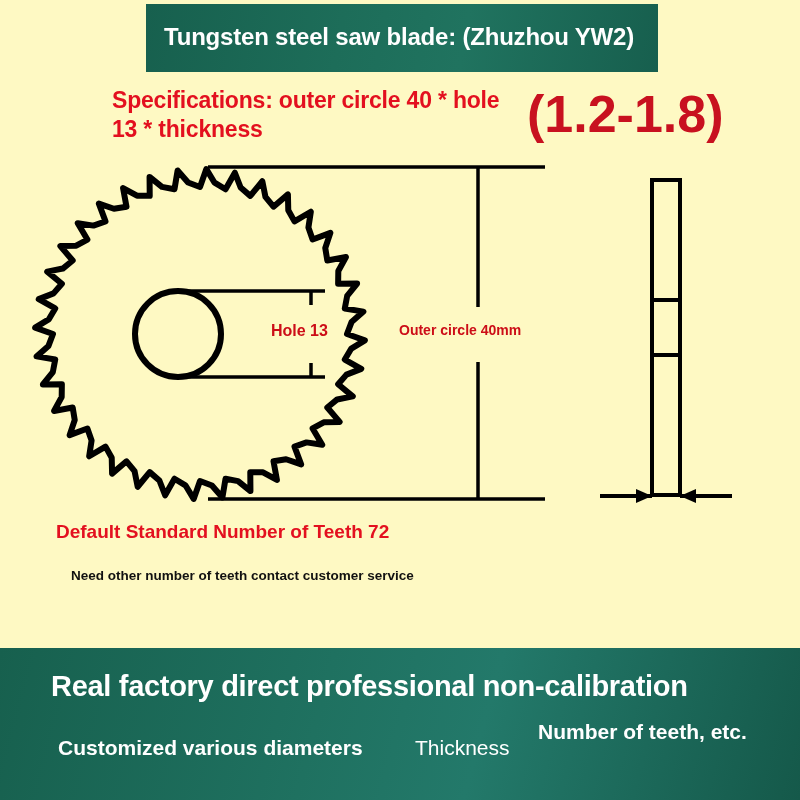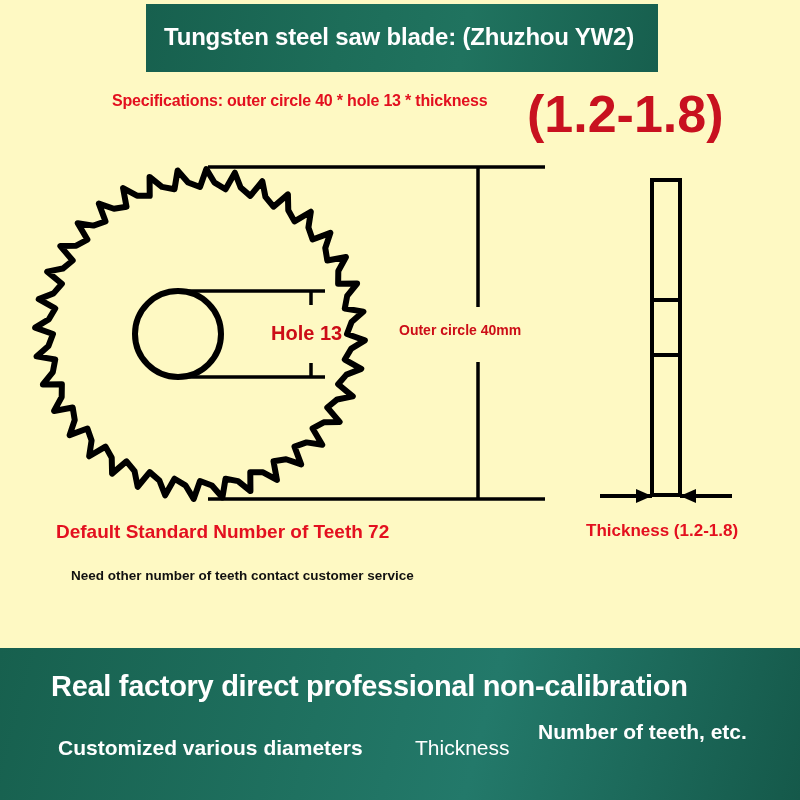--- a/index.html
+++ b/index.html
@@ -40,21 +40,21 @@
     white-space: nowrap;
   }
 
   
   .spec-text {
     position: absolute;
     left: 112px;
     top: 86px;
     width: 400px;
     color: #e3101f;
-    font-size: 16px;
+    font-size: 23px;
     font-weight: bold;
     line-height: 29px;
     letter-spacing: -0.2px;
   }
   .spec-range {
     position: absolute;
     left: 527px;
     top: 84px;
     color: #c8111f;
     font-family: Liberation Sans, sans-serif;
@@ -77,21 +77,21 @@
   
   .lbl {
     position: absolute;
     color: #cc0d17;
     font-weight: bold;
     white-space: nowrap;
   }
   .lbl-hole {
     left: 271px;
     top: 322px;
-    font-size: 20px;
+    font-size: 16px;
   }
   .lbl-outer {
     left: 399px;
     top: 322px;
     font-size: 14px;
   }
 
   
   .cap-teeth {
     position: absolute;
@@ -220,21 +220,20 @@
     <line x1="600" y1="496" x2="652" y2="496" stroke="#000000" stroke-width="4"></line>
     <polygon points="652,496 636,489 636,503" fill="#000000"></polygon>
     <line x1="680" y1="496" x2="732" y2="496" stroke="#000000" stroke-width="4"></line>
     <polygon points="680,496 696,489 696,503" fill="#000000"></polygon>
   </svg>
 
   <div class="lbl lbl-hole">Hole 13</div>
   <div class="lbl lbl-outer">Outer circle 40mm</div>
 
   <div class="cap-teeth">Default Standard Number of Teeth 72</div>
-  <div class="cap-thick">Thickness (1.2-1.8)</div>
   <div class="note-teeth">Need other number of teeth contact customer service</div>
 
   <div class="bottom-banner">
     <div class="bb-headline">Real factory direct professional non-calibration</div>
     <div class="bb-item1">Customized various diameters</div>
     <div class="bb-item2">Thickness</div>
     <div class="bb-item3">Number of teeth, etc.</div>
   </div>
 
 </div>

